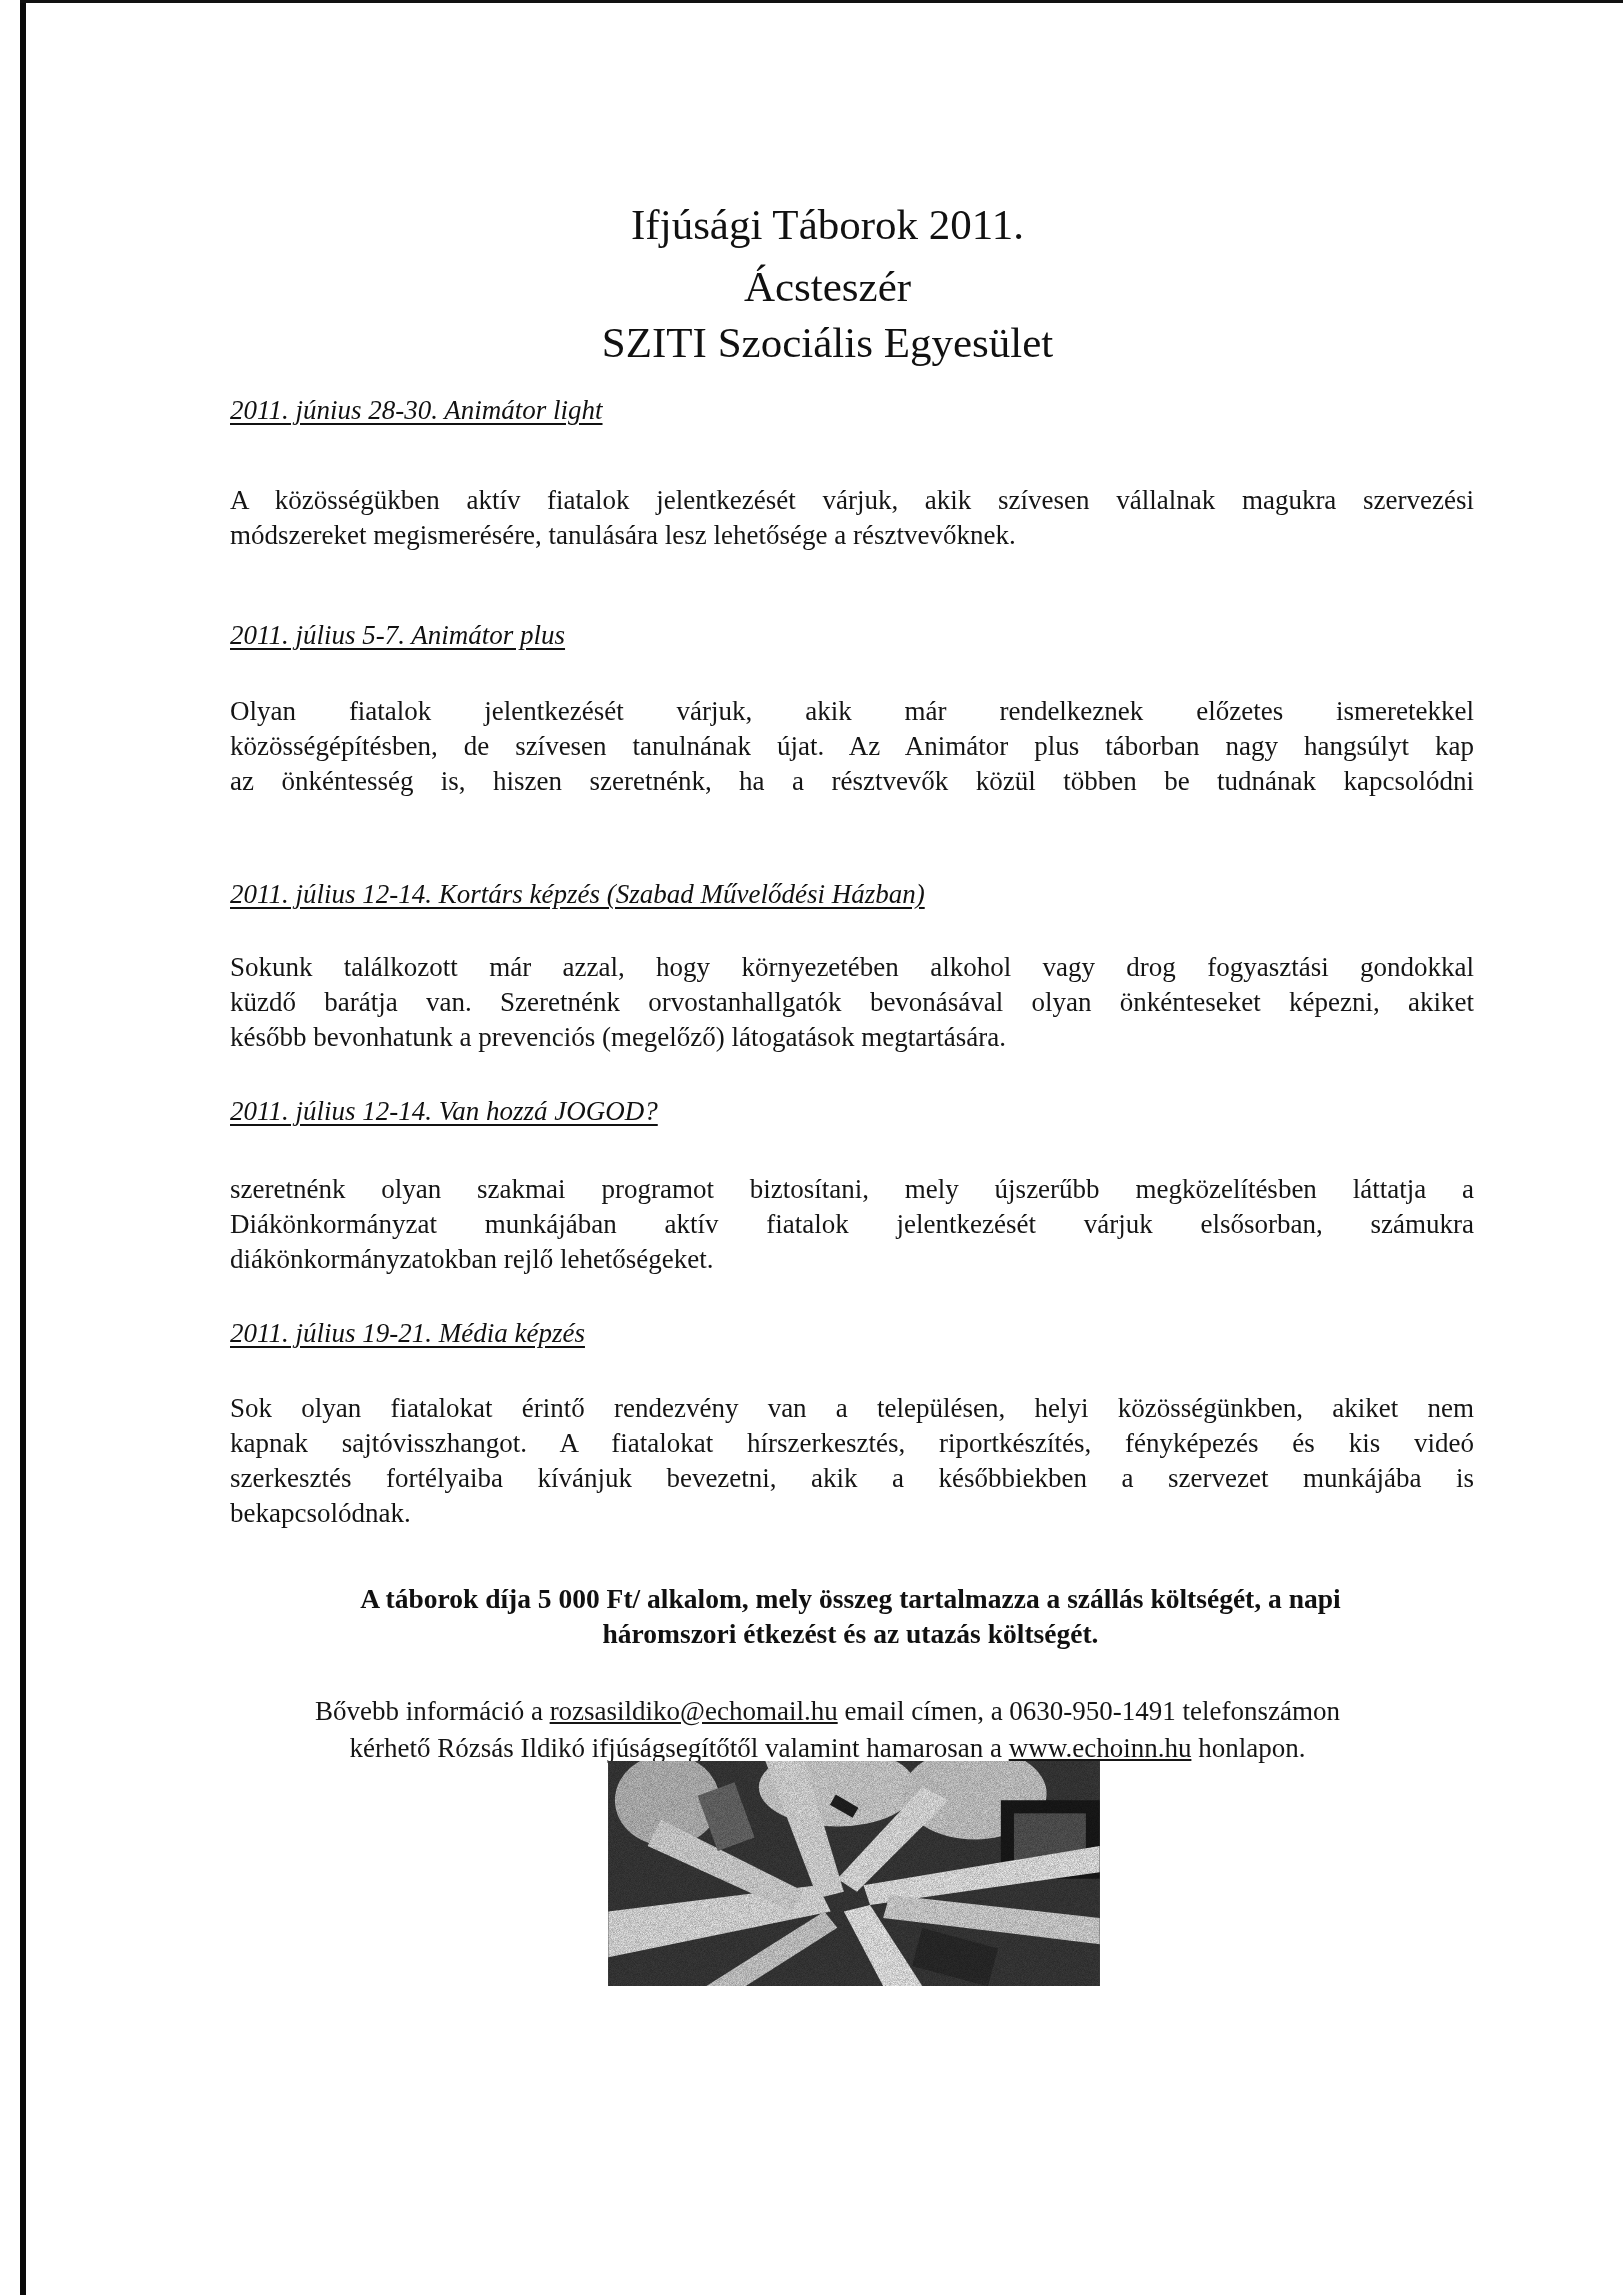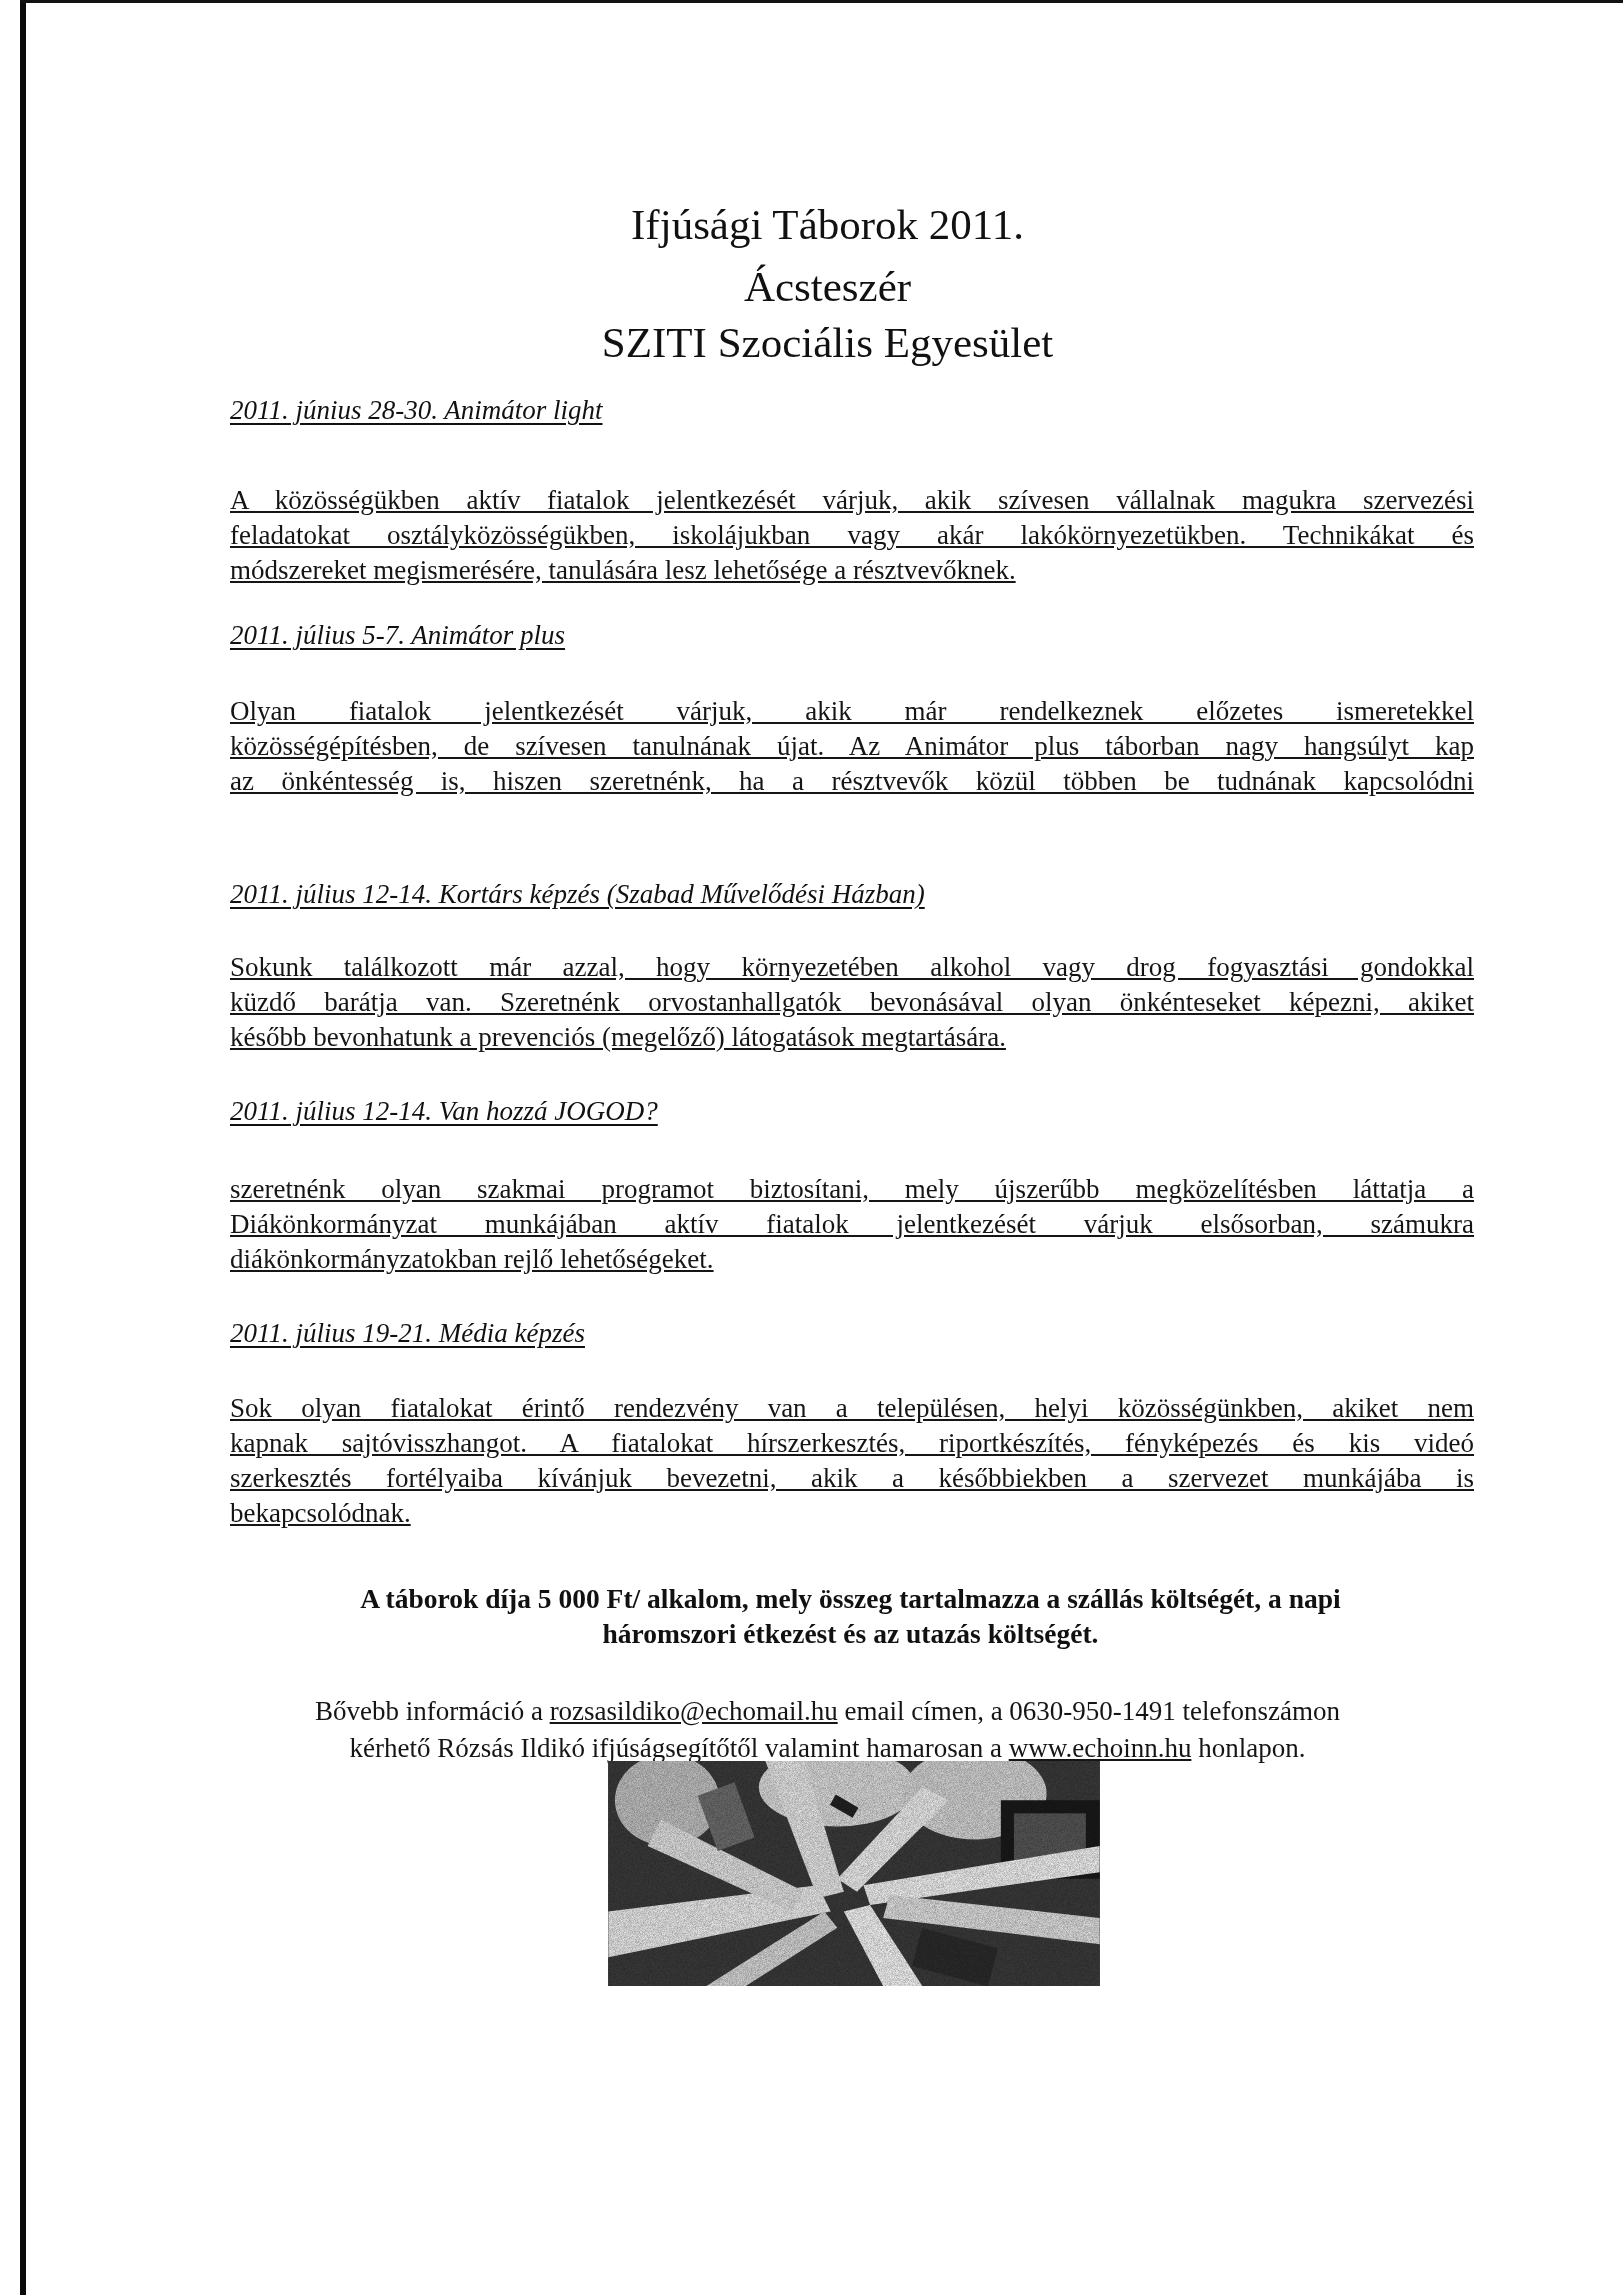--- a/index.html
+++ b/index.html
@@ -69,21 +69,20 @@
     }
     .paragraph {
       position: absolute;
       left: 214px;
       width: 1244px;
       font-family: "Liberation Serif", serif;
       font-size: 27px;
       line-height: 35px;
       text-align: justify;
       color: #151515;
-      text-decoration: underline;
     }
     .paragraph .ln {
       display: block;
       text-align: justify;
       text-align-last: justify;
       white-space: nowrap;
     }
     .paragraph .ln.last {
       text-align-last: left;
     }
@@ -136,21 +135,20 @@
 
   <div class="title-block">
     <span class="title-line t1">Ifjúsági Táborok 2011.</span>
     <span class="title-line t2">Ácsteszér</span>
     <span class="title-line t3">SZITI Szociális Egyesület</span>
   </div>
 
   <div class="section-heading" style="top:395px;">2011. június 28-30. Animátor light</div>
   <div class="paragraph" style="top:483px;">
     <span class="ln">A közösségükben aktív fiatalok jelentkezését várjuk, akik szívesen vállalnak magukra szervezési</span>
-    <span class="ln">feladatokat osztályközösségükben, iskolájukban vagy akár lakókörnyezetükben. Technikákat és</span>
     <span class="ln last">módszereket megismerésére, tanulására lesz lehetősége a résztvevőknek.</span>
   </div>
 
   <div class="section-heading" style="top:620px;">2011. július 5-7. Animátor plus</div>
   <div class="paragraph" style="top:694px;">
     <span class="ln">Olyan fiatalok jelentkezését várjuk, akik már rendelkeznek előzetes ismeretekkel</span>
     <span class="ln">közösségépítésben, de szívesen tanulnának újat. Az Animátor plus táborban nagy hangsúlyt kap</span>
     <span class="ln">az önkéntesség is, hiszen szeretnénk, ha a résztvevők közül többen be tudnának kapcsolódni</span>
   </div>
 

